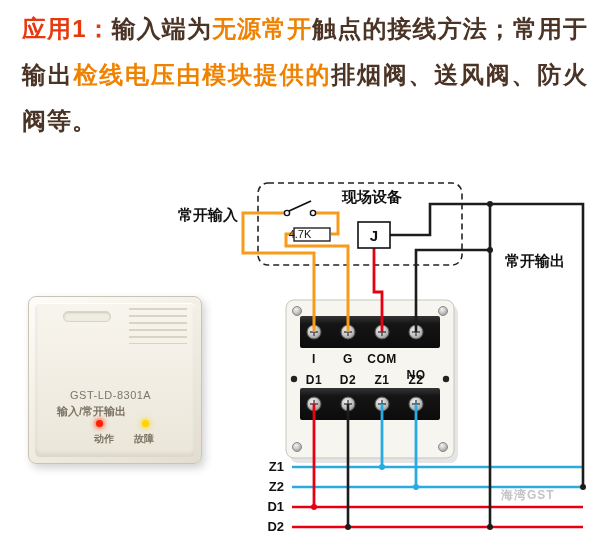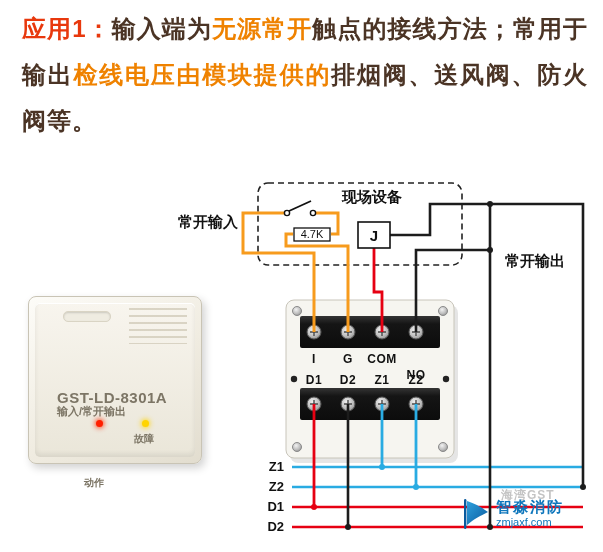--- a/index.html
+++ b/index.html
@@ -28,28 +28,28 @@
   .module{position:absolute;left:28px;top:296px;width:172px;height:166px;border-radius:8px;
           background:linear-gradient(145deg,#fdfcf8 0%,#f0ece1 55%,#e2ddcf 100%);
           border:1px solid #c9c4b5;box-shadow:3px 4px 8px rgba(0,0,0,.18);}
   .module-face{position:absolute;left:6px;top:6px;right:6px;bottom:6px;border-radius:5px;
           background:linear-gradient(180deg,#f8f5ee,#eae6d9);
           box-shadow:inset 0 1px 0 #ffffff, inset 0 -3px 5px rgba(0,0,0,.08);}
   .module-slot{position:absolute;left:34px;top:14px;width:46px;height:9px;border-radius:5px;
           background:#efece1;border:1px solid #d9d4c4;box-shadow:inset 0 1px 2px rgba(0,0,0,.15);}
   .module-grille{position:absolute;right:14px;top:11px;width:58px;height:36px;opacity:.85;
           background:repeating-linear-gradient(180deg,#d4cebd 0 2px,transparent 2px 7px);}
-  .module-model{position:absolute;left:28px;top:92px;font-size:15px;font-weight:700;
+  .module-model{position:absolute;left:41px;top:92px;font-size:11px;font-weight:400;
           color:#7c7565;letter-spacing:.5px;}
   .module-name{position:absolute;left:28px;top:107px;font-size:11px;font-weight:700;color:#7c7565;}
   .led{position:absolute;width:7px;height:7px;border-radius:50%;}
   .led-red{left:67px;top:123px;background:#ff1e00;box-shadow:0 0 5px 1px rgba(255,40,0,.85);}
   .led-yellow{left:113px;top:123px;background:#ffd400;box-shadow:0 0 5px 1px rgba(255,212,0,.85);}
   .led-label{position:absolute;font-size:10px;font-weight:700;color:#7c7565;}
-  .led-label-action{left:55px;top:135px;margin-top:44px;}
+  .led-label-action{left:65px;top:135px;}
   .led-label-fault{left:105px;top:135px;}
 
   
   .ghost{position:absolute;left:501px;top:487px;font-size:12px;font-weight:700;
          color:rgba(125,125,125,.45);letter-spacing:1px;}
   .watermark{position:absolute;left:462px;top:498px;display:flex;gap:6px;align-items:center;}
   .wm-icon{width:28px;height:32px;flex:0 0 auto;}
   .wm-name{font-size:15px;font-weight:700;color:#0e76bc;letter-spacing:2px;line-height:1.2;}
   .wm-url{font-size:11px;color:#0e76bc;line-height:1.2;}
 </style>
@@ -159,23 +159,23 @@
       <circle cx="490" cy="527" r="3" fill="#1c1c1c"></circle>
       <circle cx="583" cy="487" r="3" fill="#1c1c1c"></circle>
       <circle cx="348" cy="527" r="3" fill="#1c1c1c"></circle>
       <circle cx="314" cy="507" r="3" fill="#e60012"></circle>
       <circle cx="382" cy="467" r="3" fill="#29abe2"></circle>
       <circle cx="416" cy="487" r="3" fill="#29abe2"></circle>
     </g>
   </svg>
 
   <div class="lbl lbl-big" style="left:372px;top:189px;">现场设备</div>
-  <div class="lbl lbl-big" style="left:208px;top:214px;">常开输入</div>
+  <div class="lbl lbl-big" style="left:208px;top:207px;">常开输入</div>
   <div class="lbl lbl-big" style="left:535px;top:213px;margin-top:40px;">常开输出</div>
-  <div class="lbl lbl-res" style="left:312px;top:229px;">4.7K</div>
+  <div class="lbl lbl-res" style="left:300px;top:229px;">4.7K</div>
   <div class="lbl lbl-relay" style="left:374px;top:228px;">J</div>
 
   <div class="lbl lbl-term" style="left:314px;top:353px;">I</div>
   <div class="lbl lbl-term" style="left:348px;top:353px;">G</div>
   <div class="lbl lbl-term" style="left:382px;top:353px;">COM</div>
   <div class="lbl lbl-term" style="left:416px;top:353px;margin-top:16px;">NO</div>
 
   <div class="lbl lbl-term" style="left:314px;top:374px;">D1</div>
   <div class="lbl lbl-term" style="left:348px;top:374px;">D2</div>
   <div class="lbl lbl-term" style="left:382px;top:374px;">Z1</div>
@@ -192,30 +192,14 @@
     <div class="module-grille"></div>
     <div class="module-model">GST-LD-8301A</div>
     <div class="module-name">输入/常开输出</div>
     <div class="led led-red"></div>
     <div class="led led-yellow"></div>
     <div class="led-label led-label-action">动作</div>
     <div class="led-label led-label-fault">故障</div>
   </div>
 
   <div class="ghost">海湾GST</div>
-  <div class="watermark">
-    <svg class="wm-icon" viewBox="0 0 28 32">
-      <defs>
-        <linearGradient id="flagG" x1="0" y1="0" x2="1" y2="1">
-          <stop offset="0%" stop-color="#2ea0dd"></stop>
-          <stop offset="100%" stop-color="#0a5a9e"></stop>
-        </linearGradient>
-      </defs>
-      <rect x="2" y="1" width="2.4" height="30" rx="1.2" fill="#0a5a9e"></rect>
-      <path d="M5 3 C14 6 19 9 26 14 C18 18 12 21 5 27 Z" fill="url(#flagG)"></path>
-    </svg>
-    <div class="wm-text">
-      <div class="wm-name">智淼消防</div>
-      <div class="wm-url">zmjaxf.com</div>
-    </div>
-  </div>
 
 </div>
 
 </body></html>

